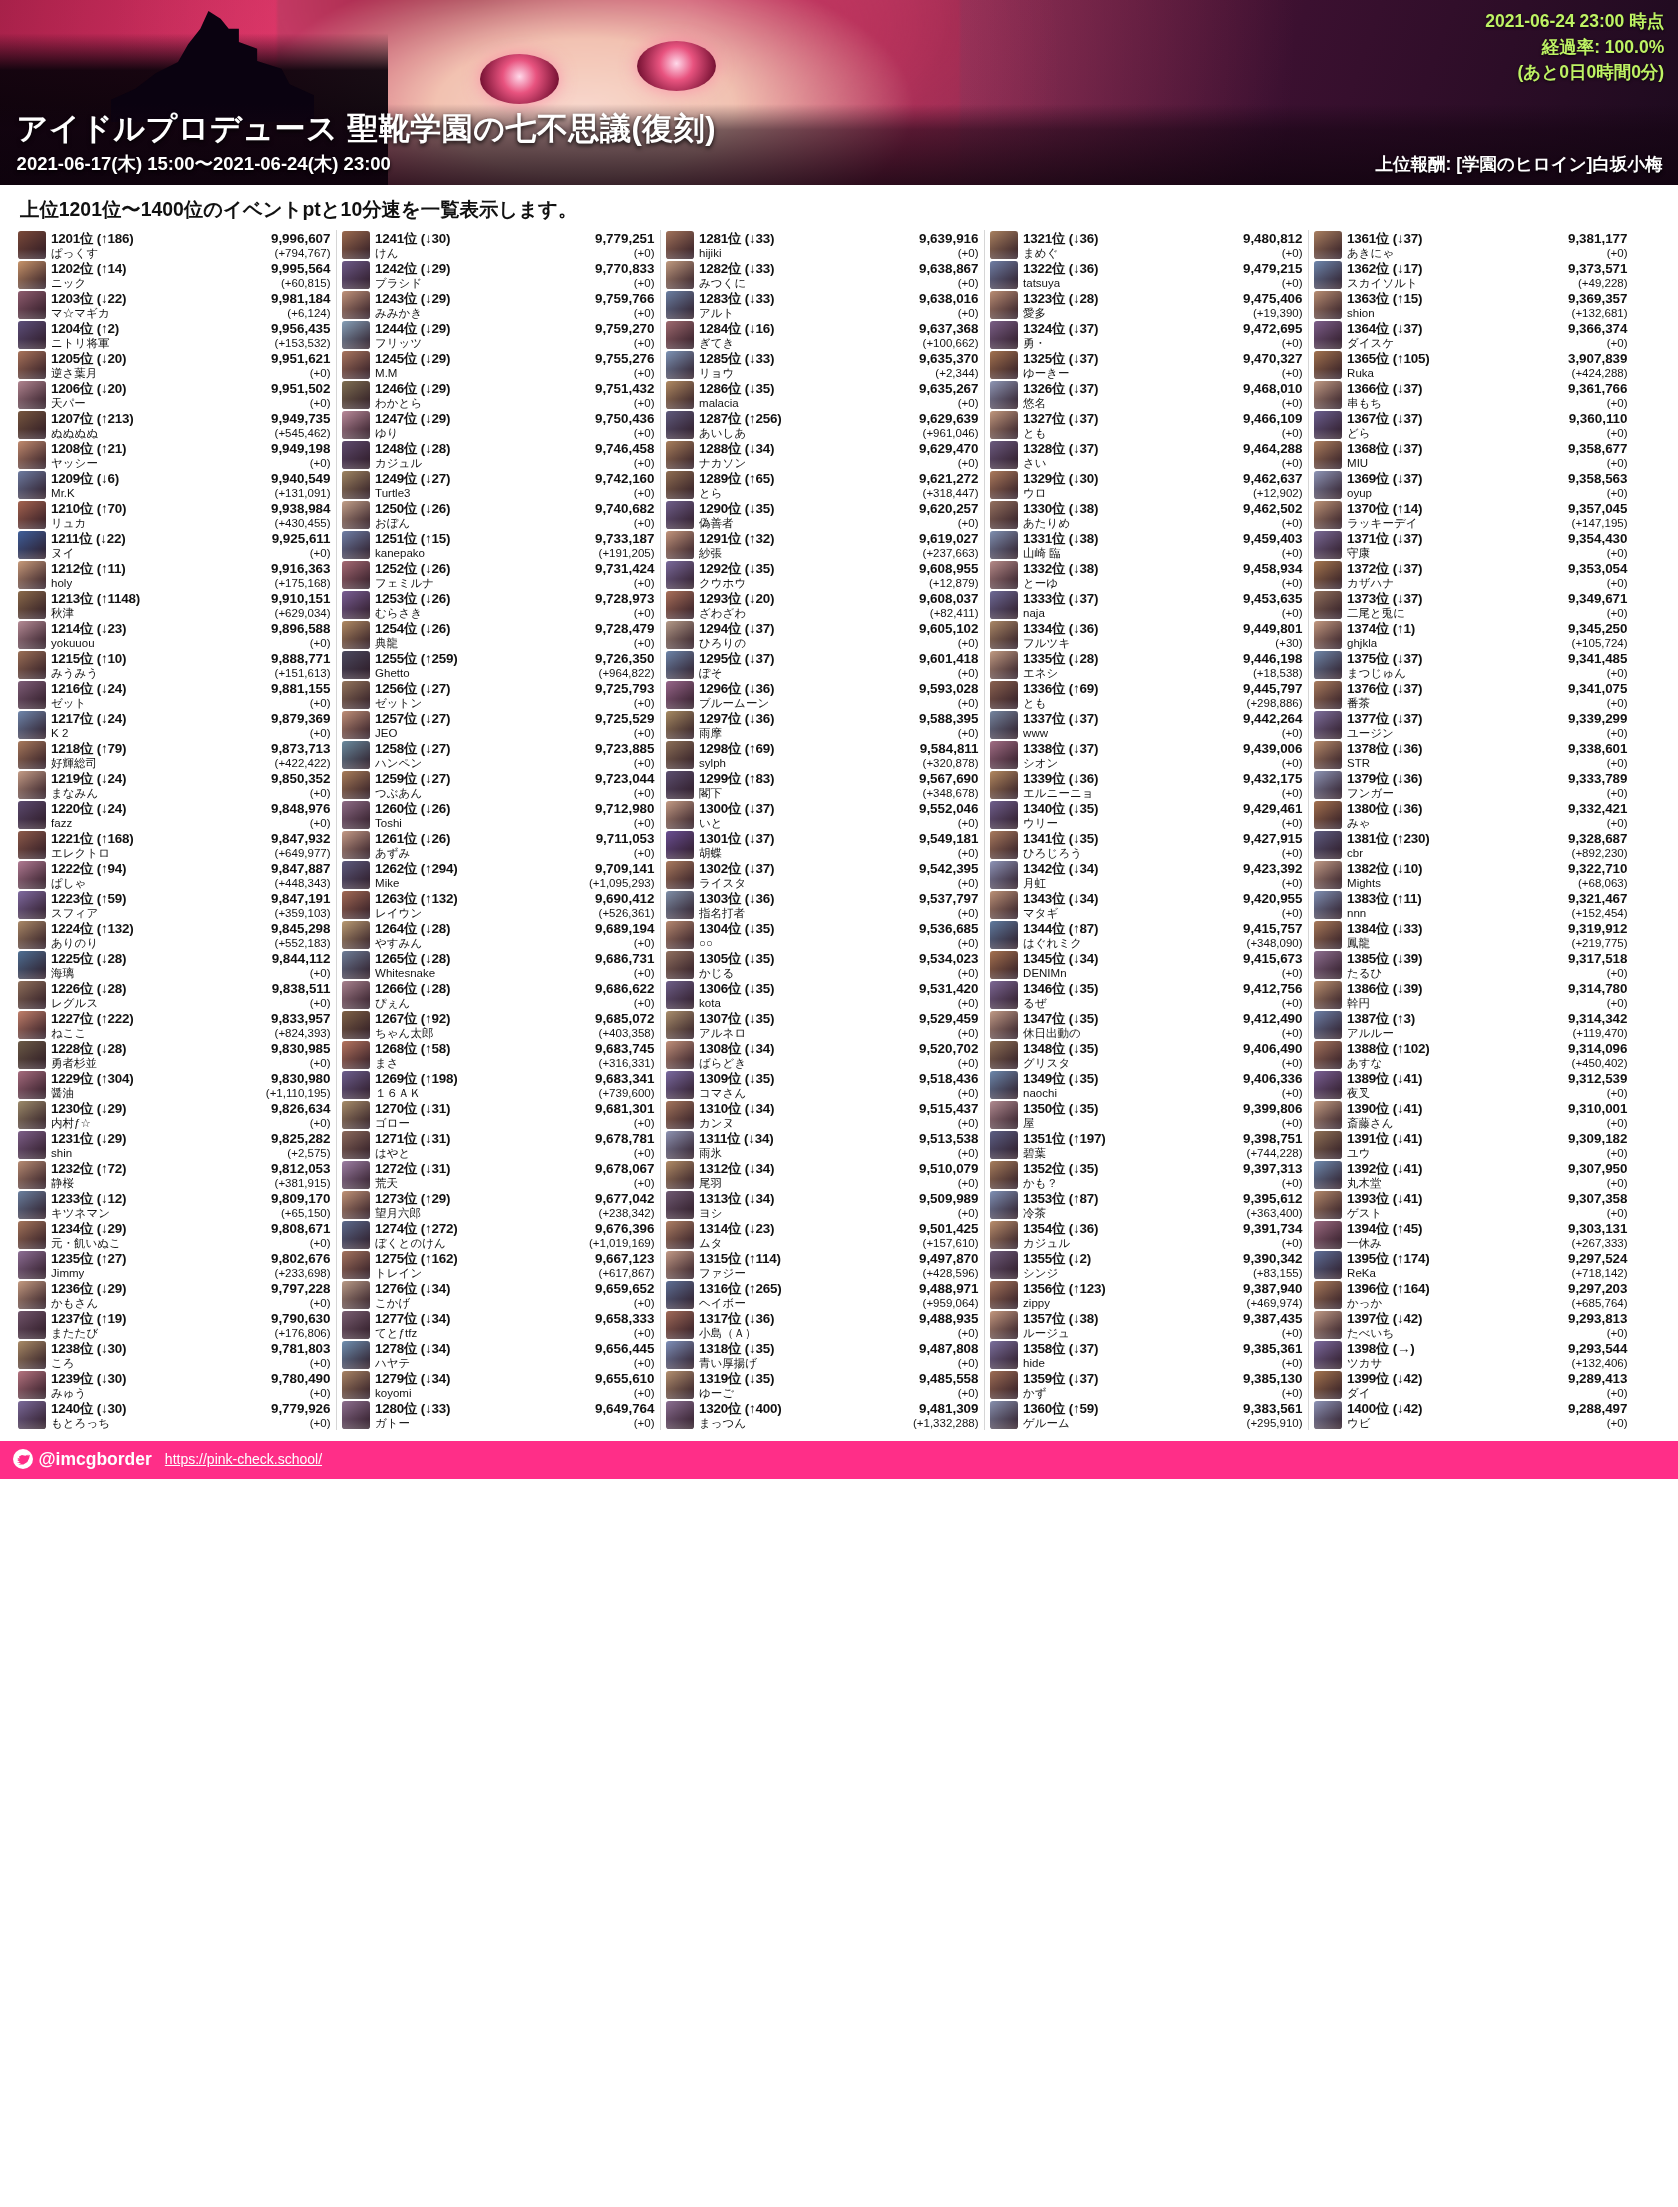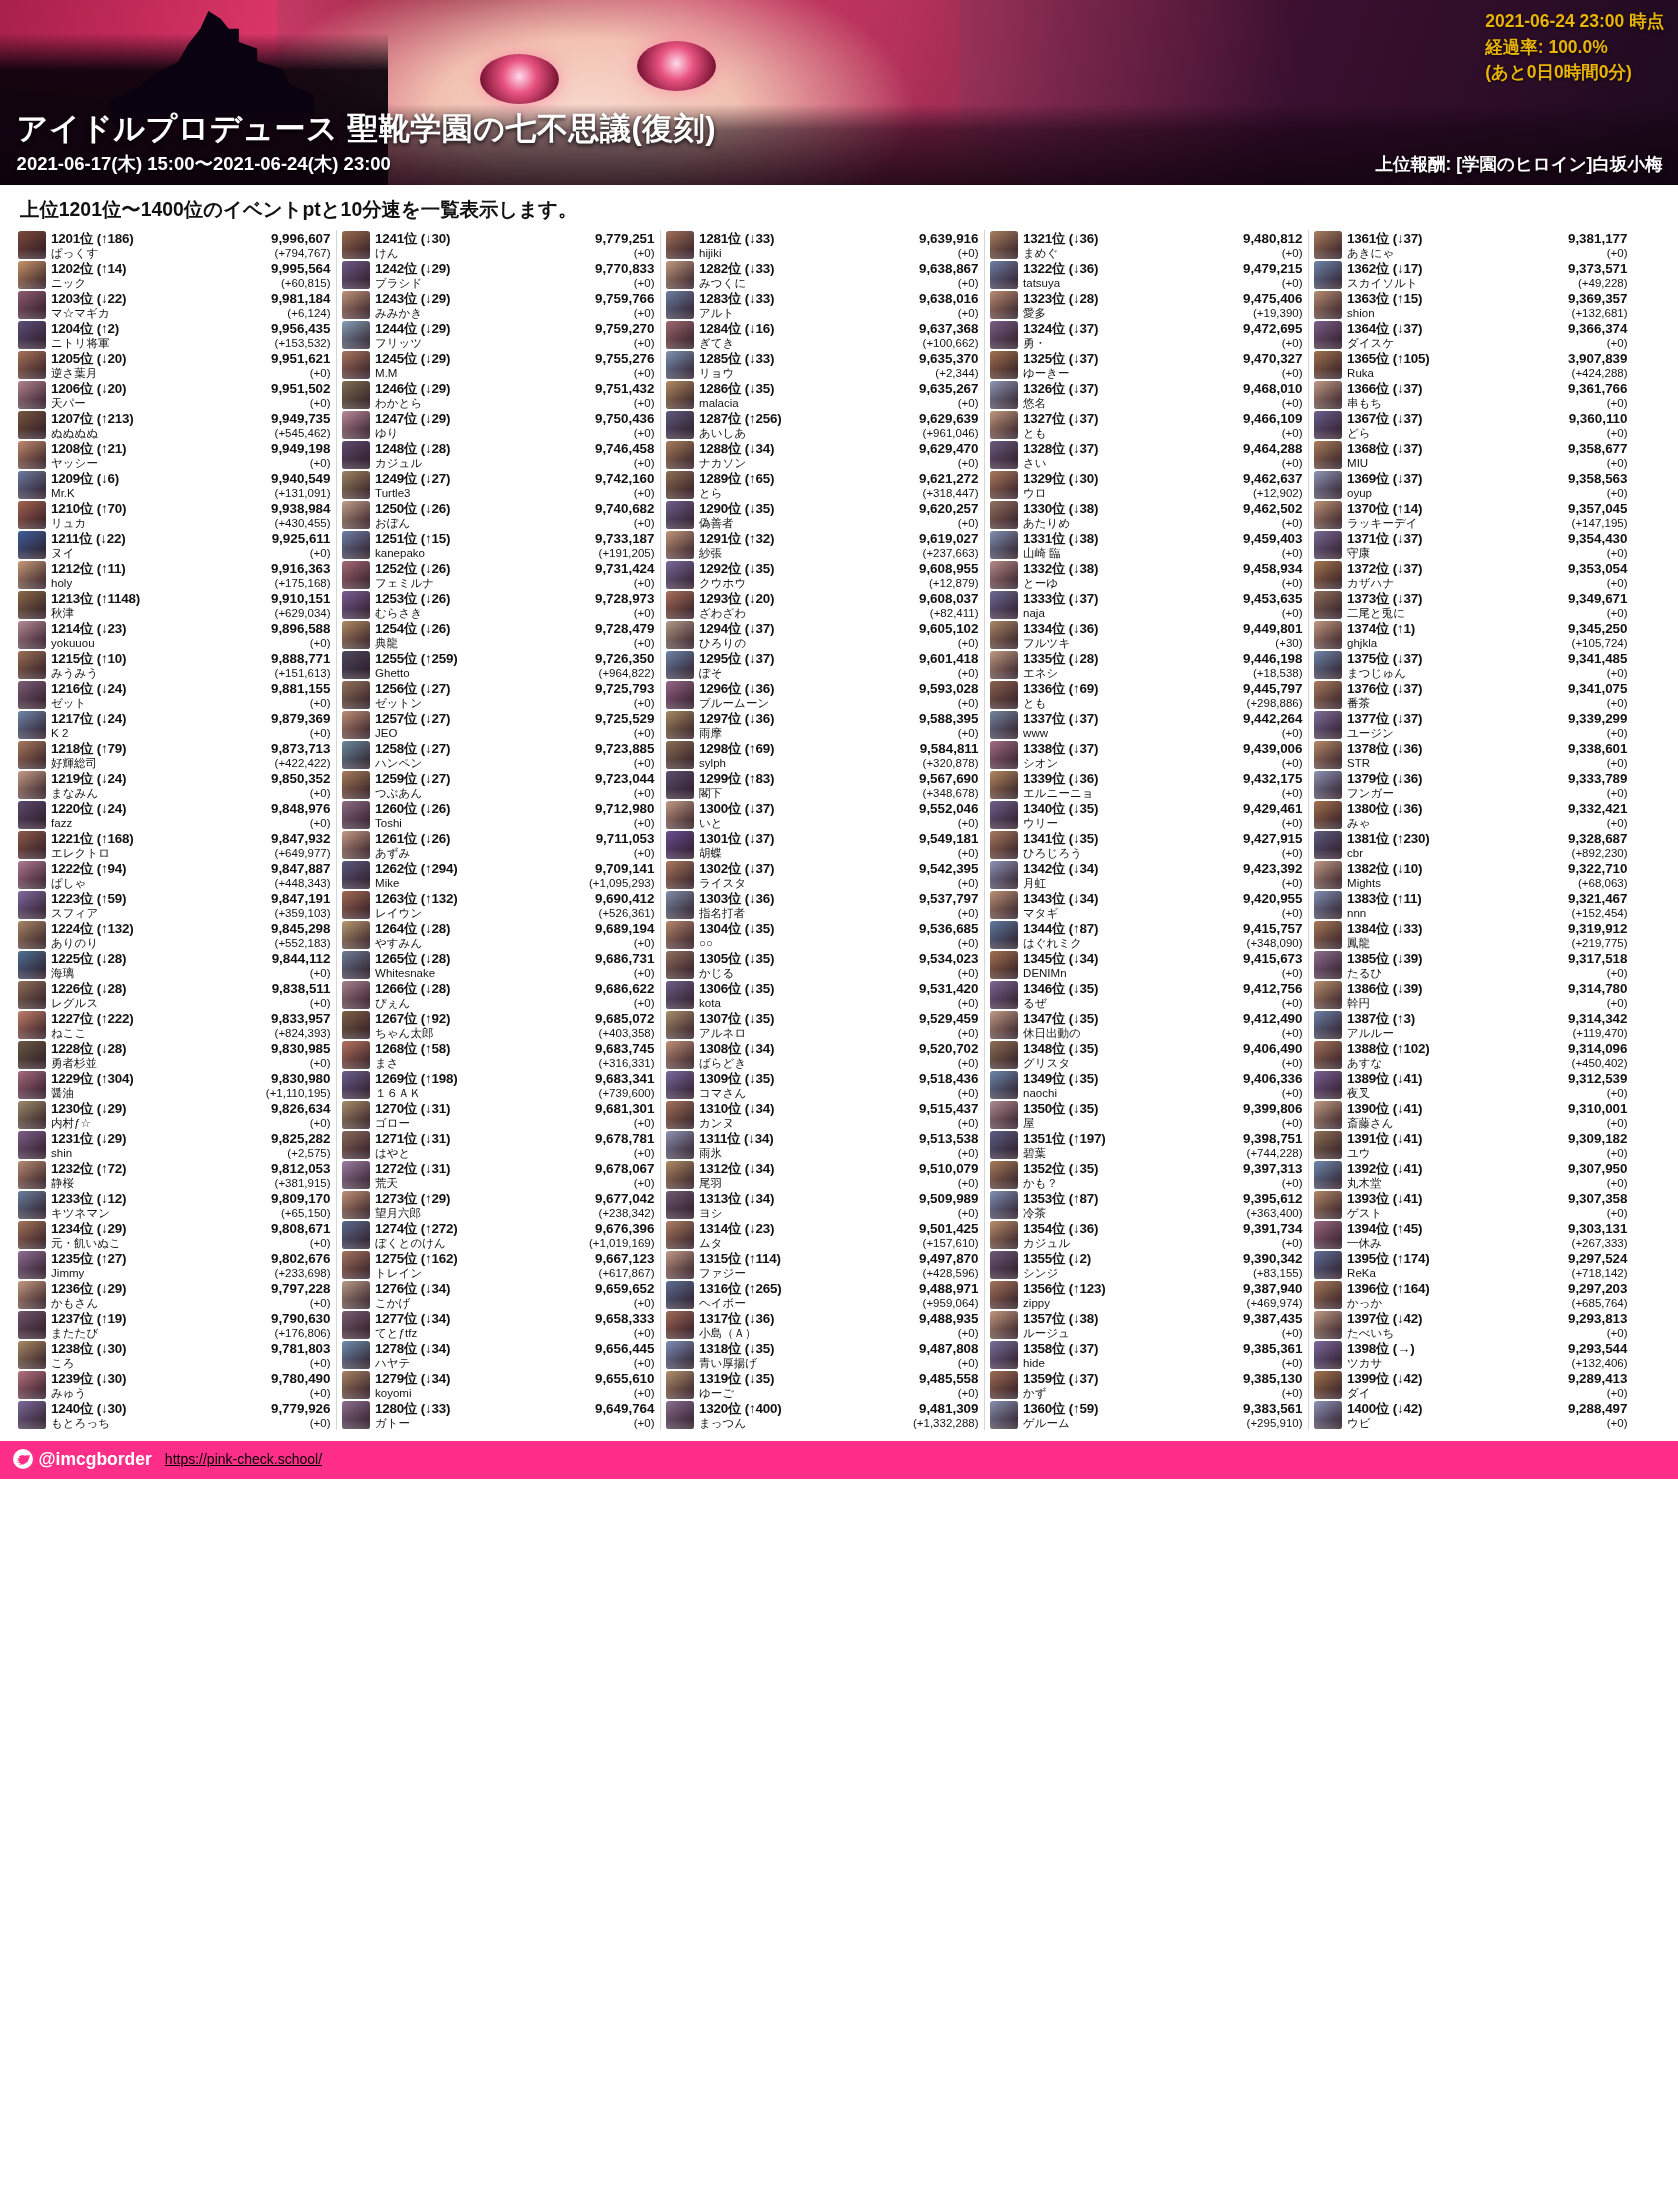--- a/index.html
+++ b/index.html
@@ -45,22 +45,22 @@
     position:absolute; left:0; top:0; width:388px; height:185px;
     background:linear-gradient(180deg, rgba(10,2,12,.0) 0%, rgba(10,2,12,.0) 18%, rgba(8,2,10,.92) 38%, #080208 100%);
   }
   .hdr-castle {
     position:absolute; left:111px; top:11px; width:203px; height:111px;
     background:#0a0210;
     clip-path:polygon(48% 0%, 54% 7%, 58% 16%, 63% 16%, 63% 28%, 72% 34%, 72% 45%, 84% 52%, 88% 66%, 100% 76%, 100% 100%, 0% 100%, 0% 80%, 12% 70%, 22% 56%, 33% 46%, 38% 30%, 44% 16%);
   }
   .hdr-topright {
     position:absolute; right:14.8px; top:9.2px;
-    text-align:left;
-    color:#eab308;
+    text-align:right;
+    color:#bef264;
     font-size:17.5px;
     line-height:1.45;
     font-weight:bold;
     text-shadow:0 0.9px 2.8px rgba(0,0,0,.8);
   }
   .hdr-titlebar {
     position:absolute; left:0; right:0; bottom:0;
     padding:7.4px 16.6px 9.2px 16.6px;
     background:linear-gradient(180deg, rgba(20,4,18,0) 0%, rgba(20,4,18,.55) 32%, rgba(16,3,14,.82) 100%);
     margin-top:34px;
@@ -162,21 +162,21 @@
     display:inline-block; width:20px; height:20px;
     background:#fff; border-radius:50%;
     position:relative;
   }
   .tw-icon::before {
     content:"";
     position:absolute; left:3.7px; top:4.6px; width:13px; height:11px;
     background:#ff2e88;
     clip-path:polygon(100% 8%, 78% 22%, 92% 6%, 66% 16%, 40% 10%, 18% 24%, 22% 44%, 6% 36%, 14% 56%, 2% 54%, 24% 74%, 0% 78%, 34% 86%, 12% 96%, 52% 96%, 82% 74%, 96% 40%, 100% 18%);
   }
-  .f-url { font-size:14px; color:#000000; text-decoration:underline; }
+  .f-url { font-size:14px; color:#ffffff; text-decoration:underline; }
   .f-disclaimer { font-size:13.4px; margin-top:4.6px; }
 </style>
 </head>
 <body>
 
 <div class="header">
   <div class="hdr-bg"></div>
   <div class="hdr-face"></div>
   <div class="hdr-eye l"></div>
   <div class="hdr-eye r"></div>

